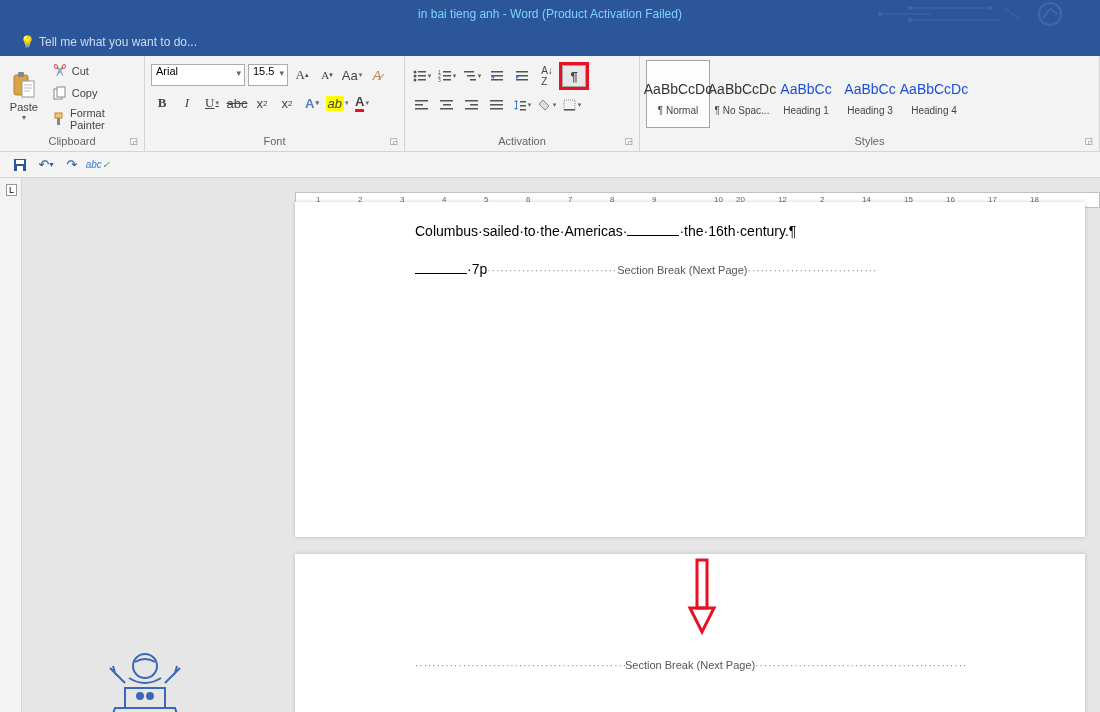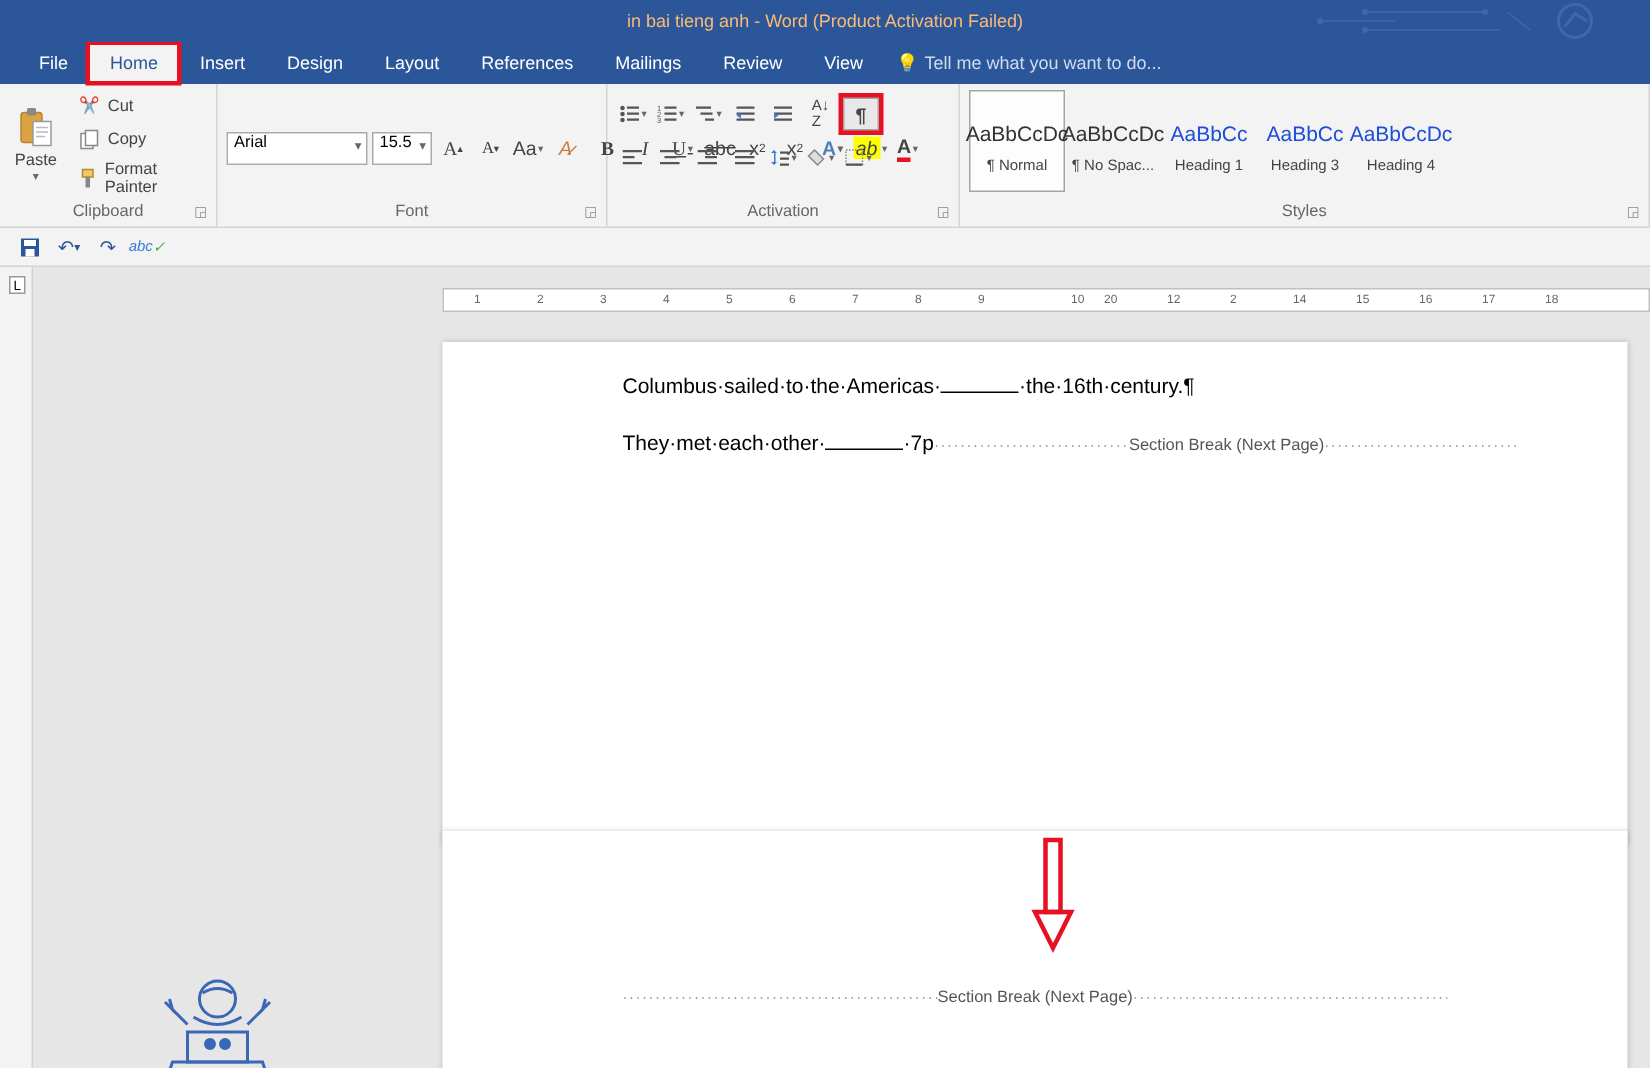--- a/index.html
+++ b/index.html
@@ -1,17 +1,17 @@
 <!DOCTYPE html>
 <html><head>
 <meta charset="utf-8">
 <style>
 * { margin:0; padding:0; box-sizing:border-box; font-family:'Segoe UI',Arial,sans-serif; }
 body { width:1100px; height:712px; overflow:hidden; background:#fff; position:relative; }
-.titlebar { height:28px; background:#2b579a; color:#fdba74; display:flex; align-items:center; justify-content:center; font-size:12px; position:relative; }
+.titlebar { height:28px; background:#2b579a; color:#7dd3fc; display:flex; align-items:center; justify-content:center; font-size:12px; position:relative; }
 .titlebar-decor { position:absolute; right:0; top:0; height:28px; width:250px; opacity:.3; }
 .menubar { height:28px; background:#2b579a; display:flex; align-items:center; padding-left:12px; gap:0; }
 .menubar .tab { color:#fff; font-size:12px; padding:6px 14px; cursor:pointer; }
 .menubar .tab.active { background:#f3f3f3; color:#2b579a; }
 .menubar .tellme { color:#d0daf0; font-size:12px; margin-left:8px; display:flex; align-items:center; gap:4px; }
 .redbox { outline:3px solid #e81123; outline-offset:-1px; }
 .ribbon { height:96px; background:#f3f3f3; border-bottom:1px solid #d4d4d4; display:flex; }
 .group { border-right:1px solid #d4d4d4; padding:4px 6px 2px 6px; display:flex; flex-direction:column; }
 .group-body { flex:1; display:flex; gap:6px; }
 .group-label { font-size:11px; color:#666; text-align:center; padding:2px 0; position:relative; }
@@ -39,21 +39,21 @@
 .style-item .preview.big { font-size:18px; font-weight:bold; font-family:'Times New Roman'; }
 .style-item .sname { font-size:10px; color:#444; text-align:center; white-space:nowrap; }
 .qat { height:26px; background:#f3f3f3; border-bottom:1px solid #d4d4d4; display:flex; align-items:center; gap:6px; padding:0 10px; }
 .qat .q { width:20px; height:20px; display:flex; align-items:center; justify-content:center; color:#2b579a; cursor:pointer; font-size:13px; }
 .workspace { position:absolute; top:178px; left:0; right:0; bottom:0; background:#e6e6e6; overflow:hidden; }
 .ruler-v { position:absolute; left:0; top:0; width:22px; bottom:0; background:#f3f3f3; border-right:1px solid #d4d4d4; }
 .ruler-v .mark { position:absolute; left:6px; top:6px; font-size:9px; border:1px solid #999; padding:0 2px; background:#fff; }
 .ruler-h { position:absolute; left:295px; right:0; top:14px; height:16px; background:#fff; border:1px solid #c0c0c0; font-size:8px; color:#666; }
 .ruler-h .ticks { position:relative; height:100%; }
 .page { position:absolute; left:295px; width:790px; background:#fff; box-shadow:0 0 4px rgba(0,0,0,.2); }
-.page1 { top:50px; height:335px; }
+.page1 { top:24px; height:335px; }
 .page2 { top:376px; height:180px; }
 .doc-text { font-family:Arial; font-size:14px; color:#000; padding:18px 20px 18px 120px; line-height:1.7; }
 .doc-line { margin-bottom:14px; white-space:nowrap; }
 .blank { display:inline-block; border-bottom:1px solid #000; width:52px; height:12px; vertical-align:baseline; }
 .sbrk { font-size:11px; color:#555; }
 .dots { letter-spacing:1px; color:#888; font-size:10px; }
 .red-arrow { position:absolute; left:686px; top:380px; pointer-events:none; }
 .watermark { position:absolute; left:20px; top:460px; width:250px; pointer-events:none; }
 .wm-logo { display:flex; flex-direction:column; align-items:center; }
 .paragraph-mark-btn { border:2px solid #a5a5a5; background:#e8e8e8; width:26px; height:24px; }
@@ -68,31 +68,20 @@
     <path d="M193 18 L200 9 L208 14" fill="none" stroke="#6a8fc9" stroke-width="2"></path>
     <path d="M60 8 H140 M60 20 H150 M155 8 L170 20 M30 14 H80" stroke="#6a8fc9" stroke-width="1"></path>
     <circle cx="60" cy="8" r="2" fill="#6a8fc9"></circle>
       <circle cx="140" cy="8" r="2" fill="#6a8fc9"></circle>
     <circle cx="60" cy="20" r="2" fill="#6a8fc9"></circle>
       <circle cx="30" cy="14" r="2" fill="#6a8fc9"></circle>
   </svg>
 </div>
 
 <div class="menubar">
-  <div id="tabs-host" style="display: flex;">
-      <div class="tab">File</div>
-      <div class="tab active redbox">Home</div>
-      <div class="tab">Insert</div>
-      <div class="tab">Design</div>
-      <div class="tab">Layout</div>
-      <div class="tab">References</div>
-      <div class="tab">Mailings</div>
-      <div class="tab">Review</div>
-      <div class="tab">View</div>
-    </div>
   <span class="tellme">
     <span>💡</span>
     <span>Tell me what you want to do...</span>
   </span>
 </div>
 
 <div class="ribbon">
 
   <div class="group" style="width:145px">
     <div class="group-body">
@@ -130,21 +119,21 @@
               </svg>
             </span>
             <span>Format Painter</span>
           </div>
       </div>
     </div>
     <div class="group-label"><span>Clipboard</span><span class="launcher">◲</span></div>
   </div>
 
   <div class="group" style="width:260px">
-    <div class="group-body" style="flex-direction:row; gap:6px; padding-top:4px">
+    <div class="group-body" style="flex-direction:column; gap:6px; padding-top:4px">
       <div class="font-row">
         <div class="combo" style="width:94px"><span>Arial</span></div>
         <div class="combo" style="width:40px"><span>15.5</span></div>
         <div class="iconbtn" style="font-family:serif">A<sup style="font-size:7px">▴</sup></div>
         <div class="iconbtn" style="font-family:serif;font-size:11px">A<sup style="font-size:7px">▾</sup></div>
         <div class="iconbtn drop">Aa</div>
         <div class="iconbtn" style="font-style:italic;color:#c97f3f">A̷</div>
       </div>
       <div class="font-row">
         <div class="iconbtn bold">B</div>
@@ -336,21 +325,20 @@
         <span style="position:absolute;left:734px;top:2px">18</span>
       </div>
     </div>
 
   <div class="page page1">
     <div class="doc-text">
       <div class="doc-line">
         <span>Columbus·sailed·to·the·Americas·</span><span class="blank"></span><span>·the·16th·century.¶</span>
       </div>
       <div class="doc-line" style="display:flex;align-items:baseline">
-        <span>They·met·each·other·</span>
           <span class="blank"></span>
           <span>·7p</span>
         <span class="dots" style="flex:0 0 130px;overflow:hidden">·························································</span>
         <span class="sbrk">Section Break (Next Page)</span>
         <span class="dots" style="flex:0 0 130px;overflow:hidden">·························································</span>
       </div>
     </div>
   </div>
 
   <div class="page page2">

